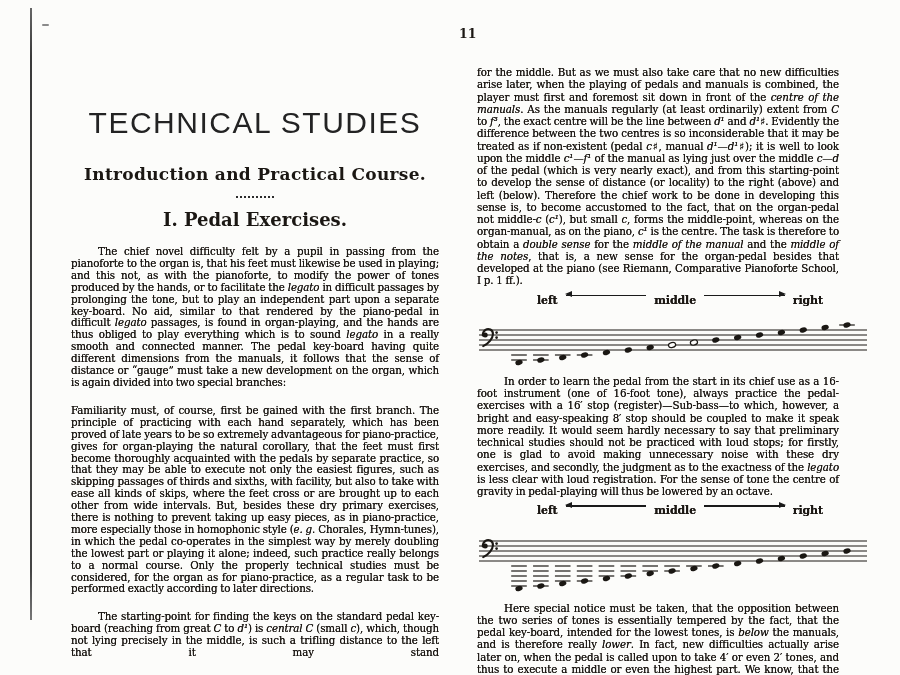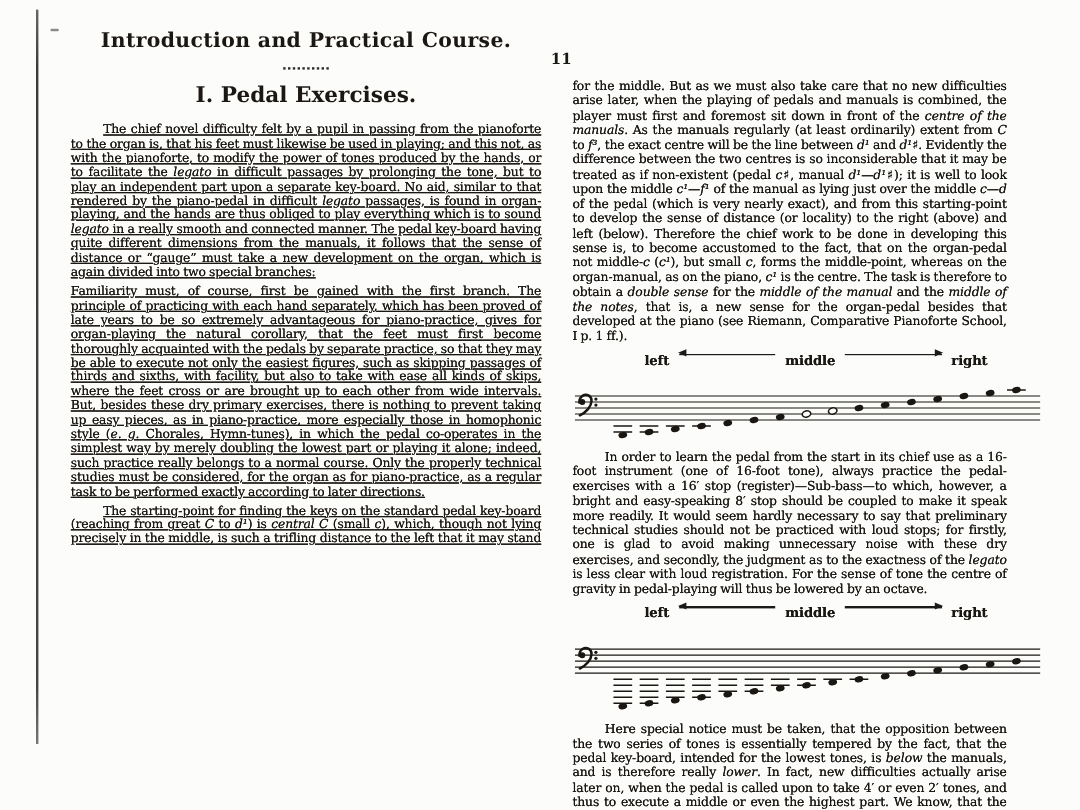--- a/index.html
+++ b/index.html
@@ -1,32 +1,32 @@
 <!DOCTYPE html>
 <html><head>
 <meta charset="utf-8">
 <style>
   html,body{margin:0;padding:0;background:#ffffff;}
   .sheet{position:relative;width:900px;height:675px;background:#fcfcfa;overflow:hidden;
          font-family:"DejaVu Serif",serif;color:#1b1713;}
   .scan-edge{position:absolute;left:30px;top:8px;width:2px;height:612px;
              background:linear-gradient(#666,#3a3a3a 8%,#444 92%,#777);}
   .speck{position:absolute;left:42px;top:24px;width:7px;height:2px;background:#8a8a8a;border-radius:1px;}
-  .page-num{position:absolute;left:459px;top:41px;font-size:12.5px;font-weight:bold;}
+  .page-num{position:absolute;left:459px;top:26px;font-size:12.5px;font-weight:bold;}
 
   .page-left{position:absolute;left:55px;top:0;width:400px;}
   .title{font-family:"Liberation Sans","DejaVu Sans",sans-serif;font-size:30px;font-weight:400;
          letter-spacing:1.5px;text-align:center;margin-top:106px;color:#232323;}
   .subtitle{font-size:17px;font-weight:bold;text-align:center;margin-top:24px;letter-spacing:.3px;}
   .rule{width:38px;height:0;margin:12px auto 0 auto;border-bottom:2.5px dotted #2c2c2c;}
   .section-heading{font-size:18px;font-weight:bold;text-align:center;margin-top:11px;}
 
   .body{font-size:10.3px;line-height:11.9px;text-align:justify;margin-top:13px;
         letter-spacing:-0.12px;word-spacing:-0.4px;text-shadow:0 0 .35px currentColor;}
-  .body p{margin:4px;text-decoration:underline;}
+  .body p{margin:16px;}
   .indent{text-indent:27px;}
   .list-item{padding-left:57px;text-indent:-25px;}
   .it{font-style:italic;}
   .cont{text-align-last:justify;}
 
   .page-right{position:absolute;left:477px;top:66px;width:362px;}
   .rbody{font-size:10.3px;line-height:12.25px;text-align:justify;
          letter-spacing:-0.1px;word-spacing:-0.4px;text-shadow:0 0 .35px currentColor;}
   .rbody p{margin:0;}
 
@@ -46,20 +46,21 @@
 <body>
 
 <div class="sheet">
 
   <div class="scan-edge"></div>
   <div class="speck"></div>
 
   <div class="page-num">11</div>
 
   <div class="page-left">
+    <div class="title">TECHNICAL STUDIES</div>
     <div class="subtitle">Introduction and Practical Course.</div>
     <div class="rule"></div>
     <div class="section-heading">I. Pedal Exercises.</div>
     <div class="body">
       <p class="indent"><span>The chief novel difficulty felt by a pupil in passing from the pianoforte to the organ is, that his feet must likewise be used in playing; and this not, as with the pianoforte, to modify the power of tones produced by the hands, or to facilitate the </span><span class="it">legato</span><span> in difficult passages by prolonging the tone, but to play an independent part upon a separate key-board. No aid, similar to that rendered by the piano-pedal in difficult </span><span class="it">legato</span><span> passages, is found in organ-playing, and the hands are thus obliged to play everything which is to sound </span><span class="it">legato</span><span> in a really smooth and connected manner. The pedal key-board having quite different dimensions from the manuals, it follows that the sense of distance or “gauge” must take a new development on the organ, which is again divided into two special branches:</span></p>
       <p><span>Familiarity must, of course, first be gained with the first branch. The principle of practicing with each hand separately, which has been proved of late years to be so extremely advantageous for piano-practice, gives for organ-playing the natural corollary, that the feet must first become thoroughly acquainted with the pedals by separate practice, so that they may be able to execute not only the easiest figures, such as skipping passages of thirds and sixths, with facility, but also to take with ease all kinds of skips, where the feet cross or are brought up to each other from wide intervals. But, besides these dry primary exercises, there is nothing to prevent taking up easy pieces, as in piano-practice, more especially those in homophonic style (</span><span class="it">e. g.</span><span> Chorales, Hymn-tunes), in which the pedal co-operates in the simplest way by merely doubling the lowest part or playing it alone; indeed, such practice really belongs to a normal course. Only the properly technical studies must be considered, for the organ as for piano-practice, as a regular task to be performed exactly according to later directions.</span></p>
       <p class="indent cont"><span>The starting-point for finding the keys on the standard pedal key-board (reaching from great </span><span class="it">C</span><span> to </span><span class="it">d¹</span><span>) is </span><span class="it">central C</span><span> (small </span><span class="it">c</span><span>), which, though not lying precisely in the middle, is such a trifling distance to the left that it may stand</span></p>
     </div>
   </div>
 

